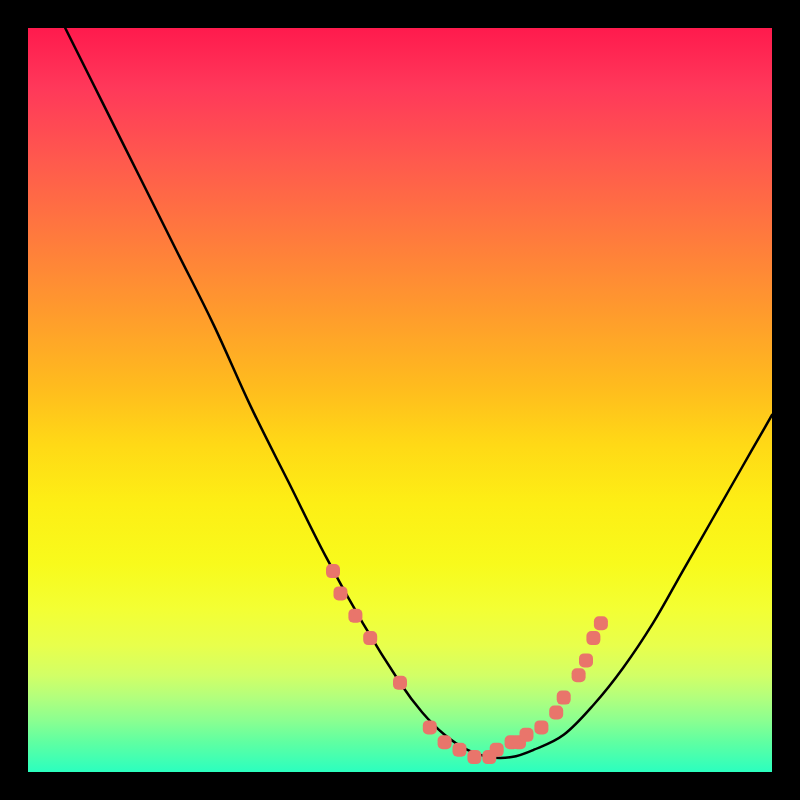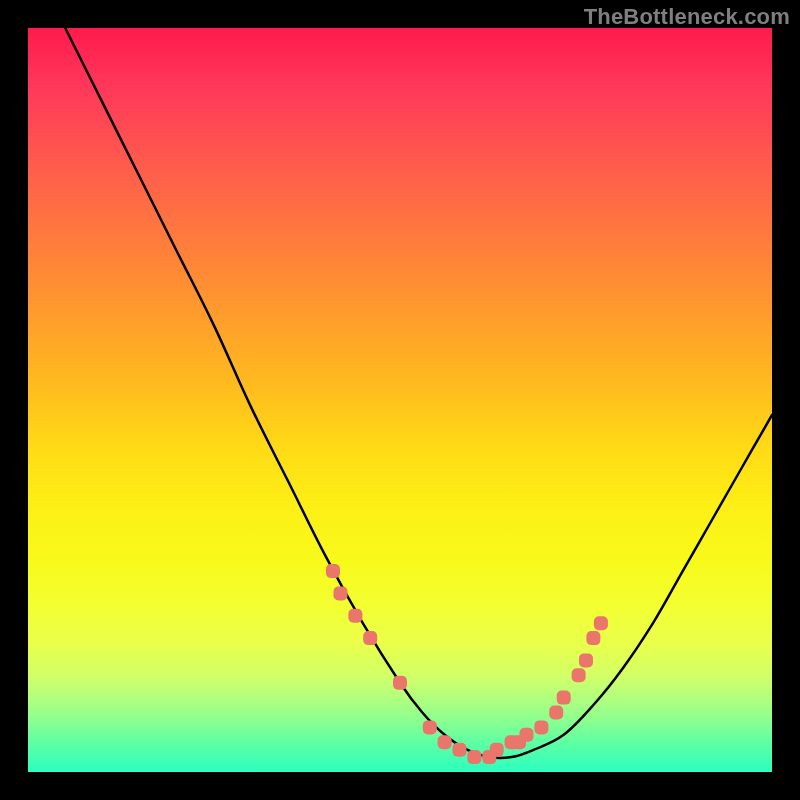--- a/index.html
+++ b/index.html
@@ -87,14 +87,13 @@
           <rect x="506.4" y="692.4" width="14" height="14" rx="5" ry="5" fill="#e9756b"></rect>
           <rect x="521.2" y="677.5" width="14" height="14" rx="5" ry="5" fill="#e9756b"></rect>
           <rect x="528.7" y="662.6" width="14" height="14" rx="5" ry="5" fill="#e9756b"></rect>
           <rect x="543.6" y="640.3" width="14" height="14" rx="5" ry="5" fill="#e9756b"></rect>
           <rect x="551.0" y="625.4" width="14" height="14" rx="5" ry="5" fill="#e9756b"></rect>
           <rect x="558.4" y="603.1" width="14" height="14" rx="5" ry="5" fill="#e9756b"></rect>
           <rect x="565.9" y="588.2" width="14" height="14" rx="5" ry="5" fill="#e9756b"></rect>
         </g>
     </svg>
   </div>
-  <div class="watermark">TheBottleneck.com</div>
 </div>
 
 </body></html>

